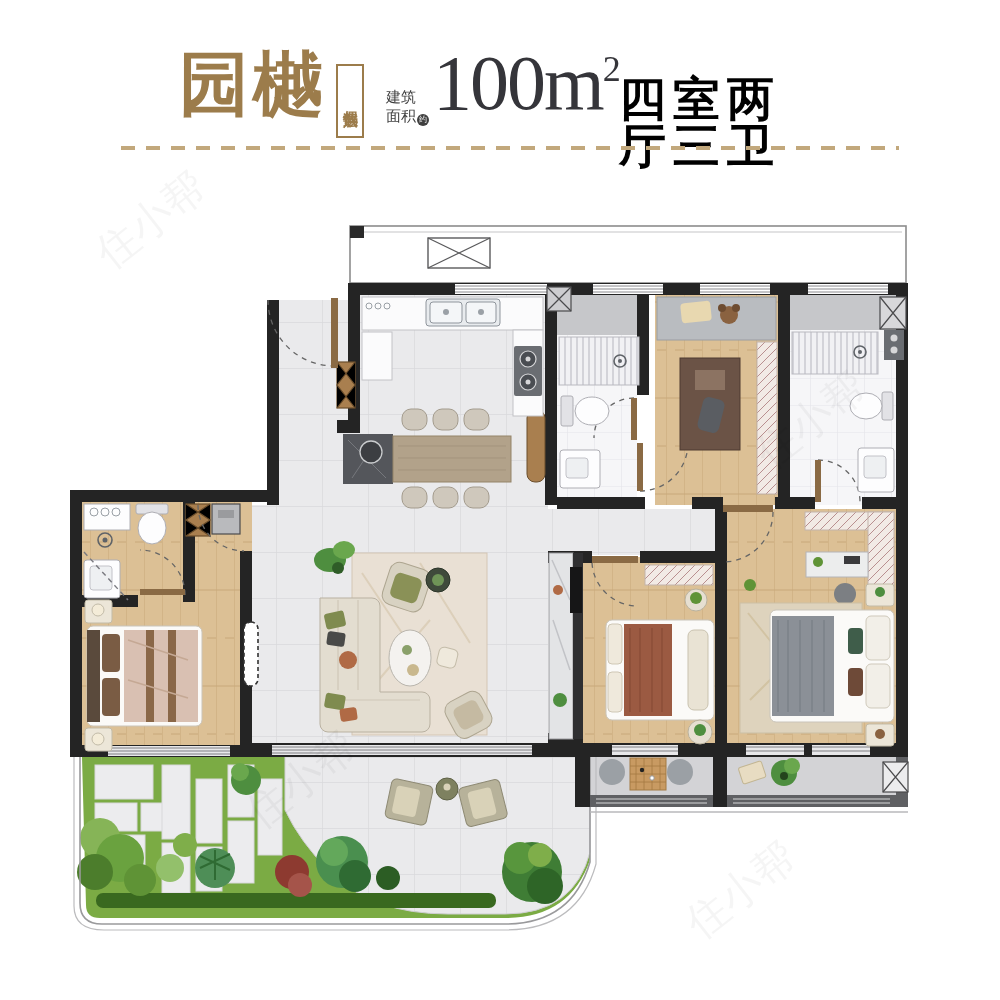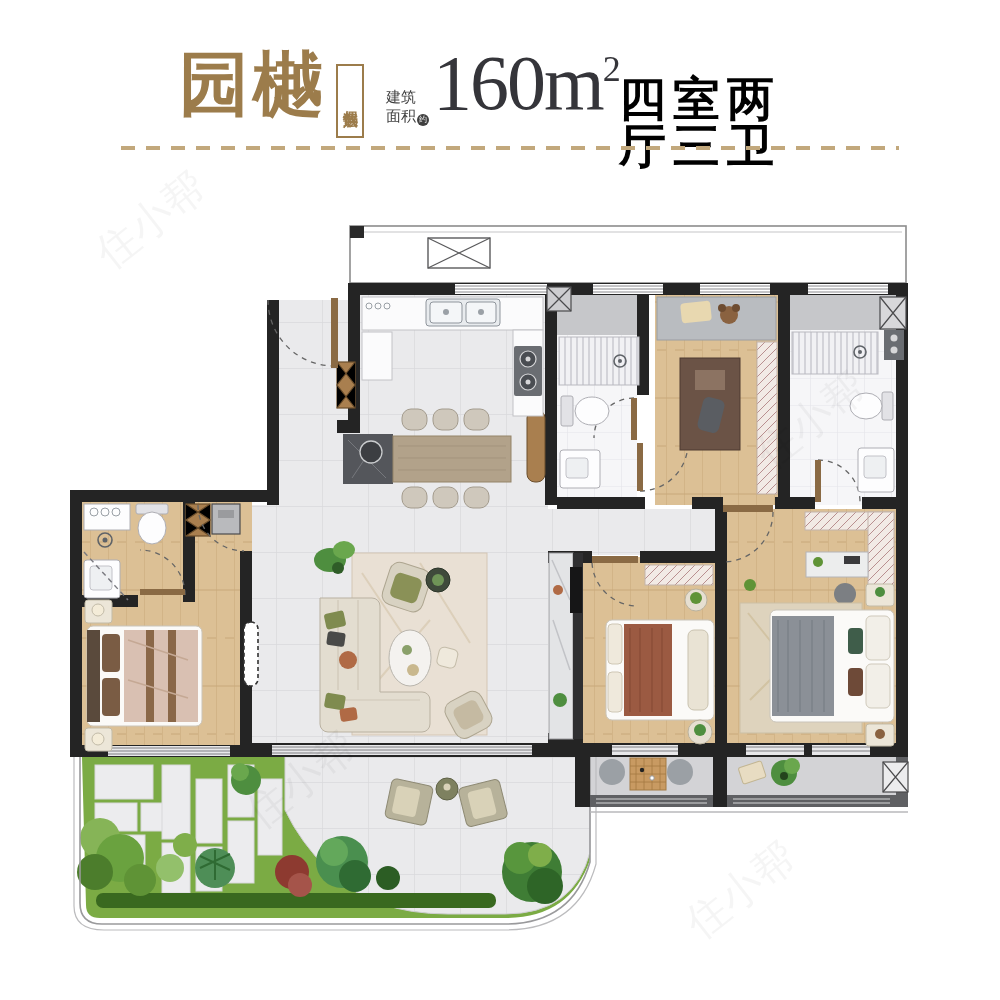--- a/index.html
+++ b/index.html
@@ -34,21 +34,21 @@
 
   <div id="hdr">
     <div class="proj">园樾</div>
     <div class="floorbox">
       <span>偶数层</span>
     </div>
     <div class="arealabel">
       <span>建筑</span><br>
       <span>面积</span><span class="areanote">约</span>
     </div>
-    <div class="areaval"><span>160m</span><sup>2</sup></div>
+    <div class="areaval"><span>100m</span><sup>2</sup></div>
     <div class="layoutt">四室两厅三卫</div>
     <div class="dashes"></div>
   </div>
 
   <svg id="plansvg" width="1000" height="1000" viewBox="0 0 1000 1000">
     <defs>
       <pattern id="tile" width="46" height="46" patternUnits="userSpaceOnUse">
         <rect width="46" height="46" fill="#eaeaec"></rect>
         <path d="M0 0H46M0 0V46" stroke="#d9d9dc" stroke-width="1.4" fill="none"></path>
       </pattern>

